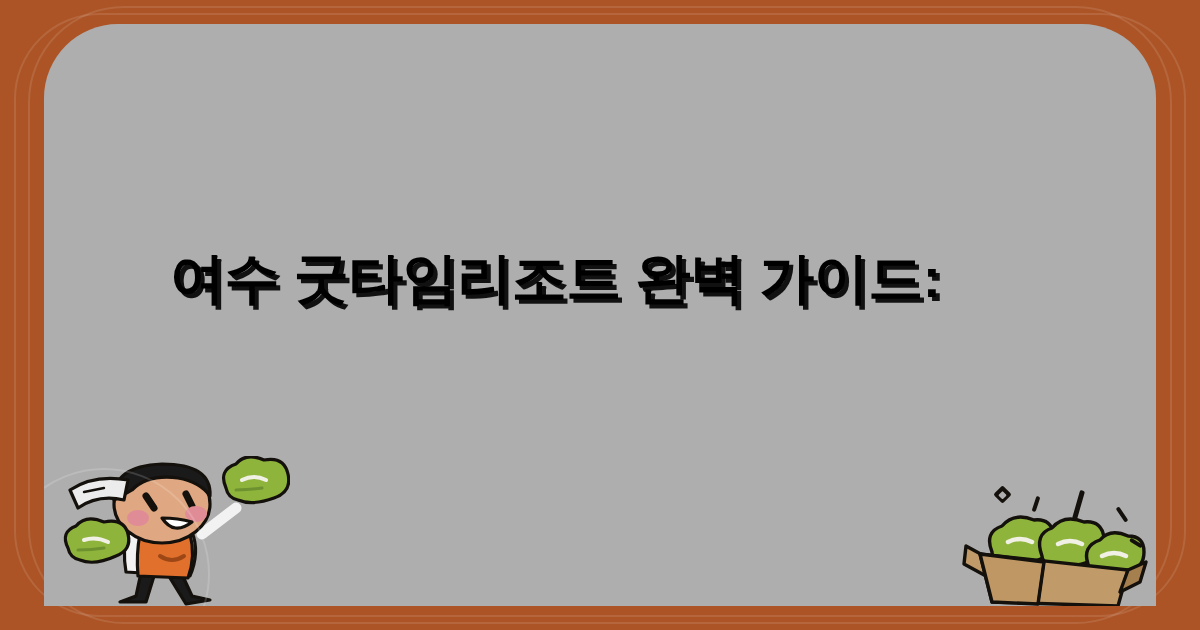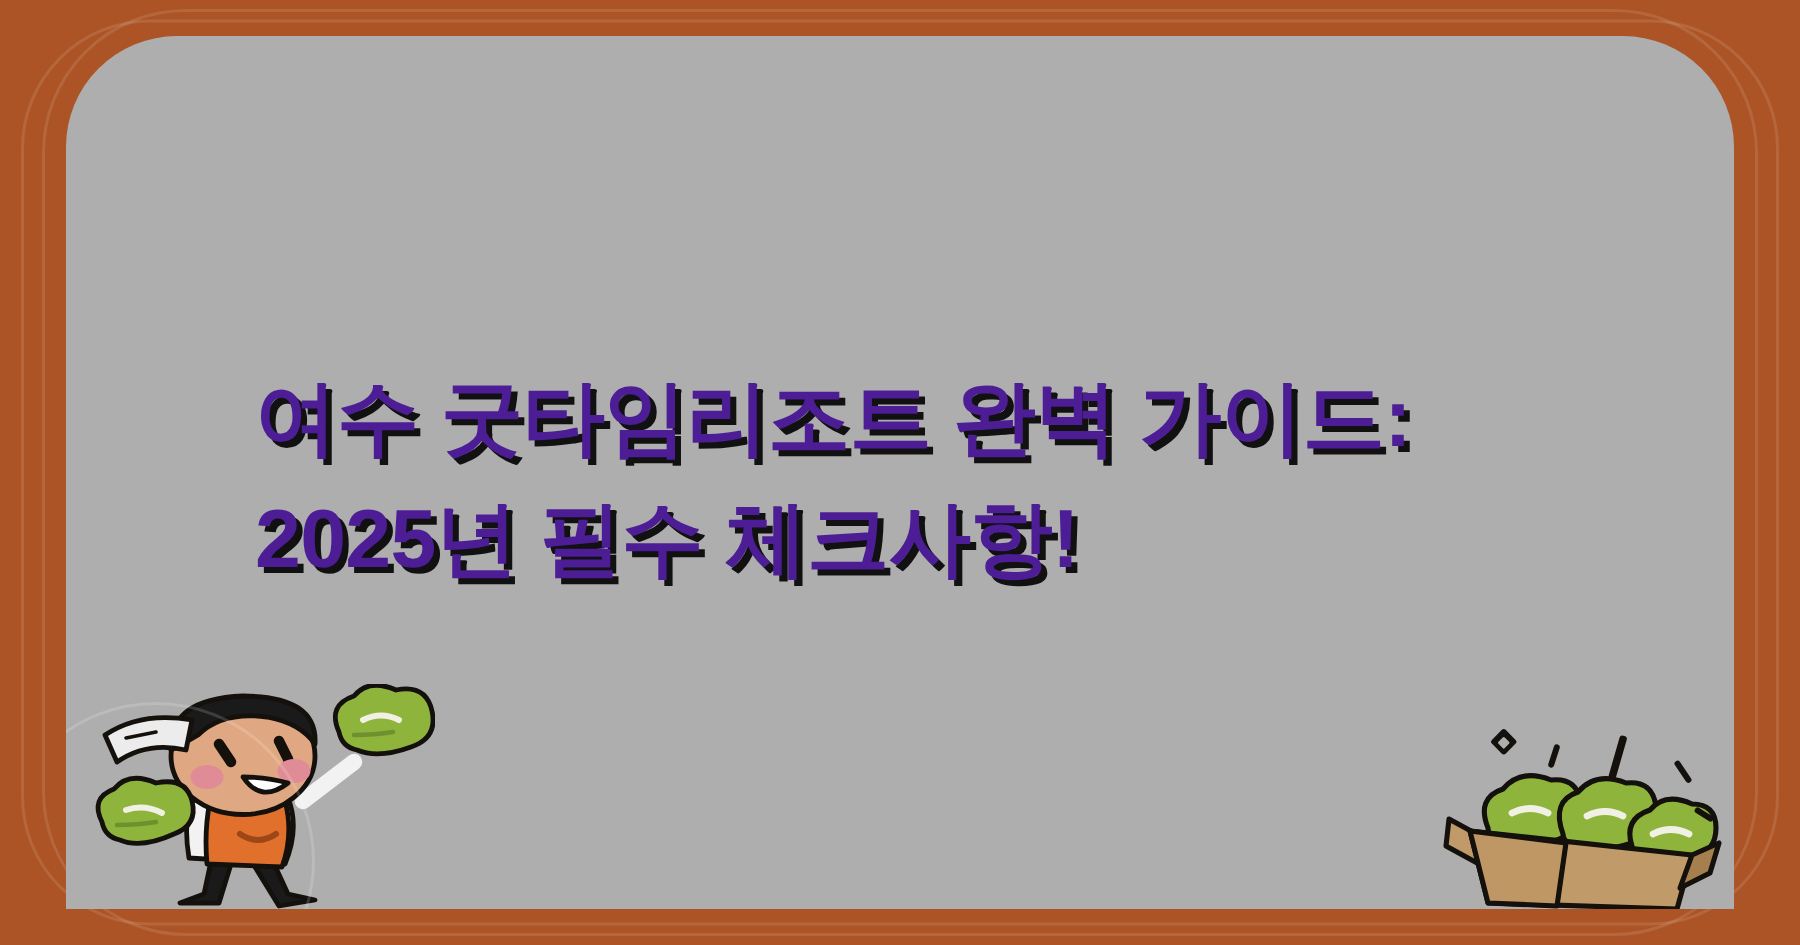--- a/index.html
+++ b/index.html
@@ -42,21 +42,21 @@
     position: absolute;
     left: 0;
     right: 0;
     top: 214px;
     padding: 0 80px;
     box-sizing: border-box;
     text-align: left;
   }
   .title-line {
     display: block;
-    color: #4c1d95;
+    color: #000000;
     font-weight: 700;
     font-size: 55px;
     line-height: 81px;
     letter-spacing: -0.5px;
     white-space: nowrap;
     text-shadow: 4px 4px 0 #111111;
     margin: 0;
     padding-left: 46px;
   }
 
@@ -111,21 +111,20 @@
 
 <div id="canvas">
 
   <div class="frame-arc a1"></div>
   <div class="frame-arc a2"></div>
 
   <div id="panel">
 
     <div id="title-block">
       <span class="title-line">여수 굿타임리조트 완벽 가이드:</span>
-      <span class="title-line">2025년 필수 체크사항!</span>
     </div>
 
     <div id="character">
       <div id="char-arc"></div>
       <svg width="240" height="150" viewBox="0 0 240 150">
         <g stroke="#14100C" stroke-width="3.2" stroke-linejoin="round" stroke-linecap="round">
 
           <path d="M70 86 L44 74" fill="none" stroke-width="3"></path>
 
           <path d="M152 78 L186 52" fill="none" stroke="#F2F2F2" stroke-width="11"></path>

